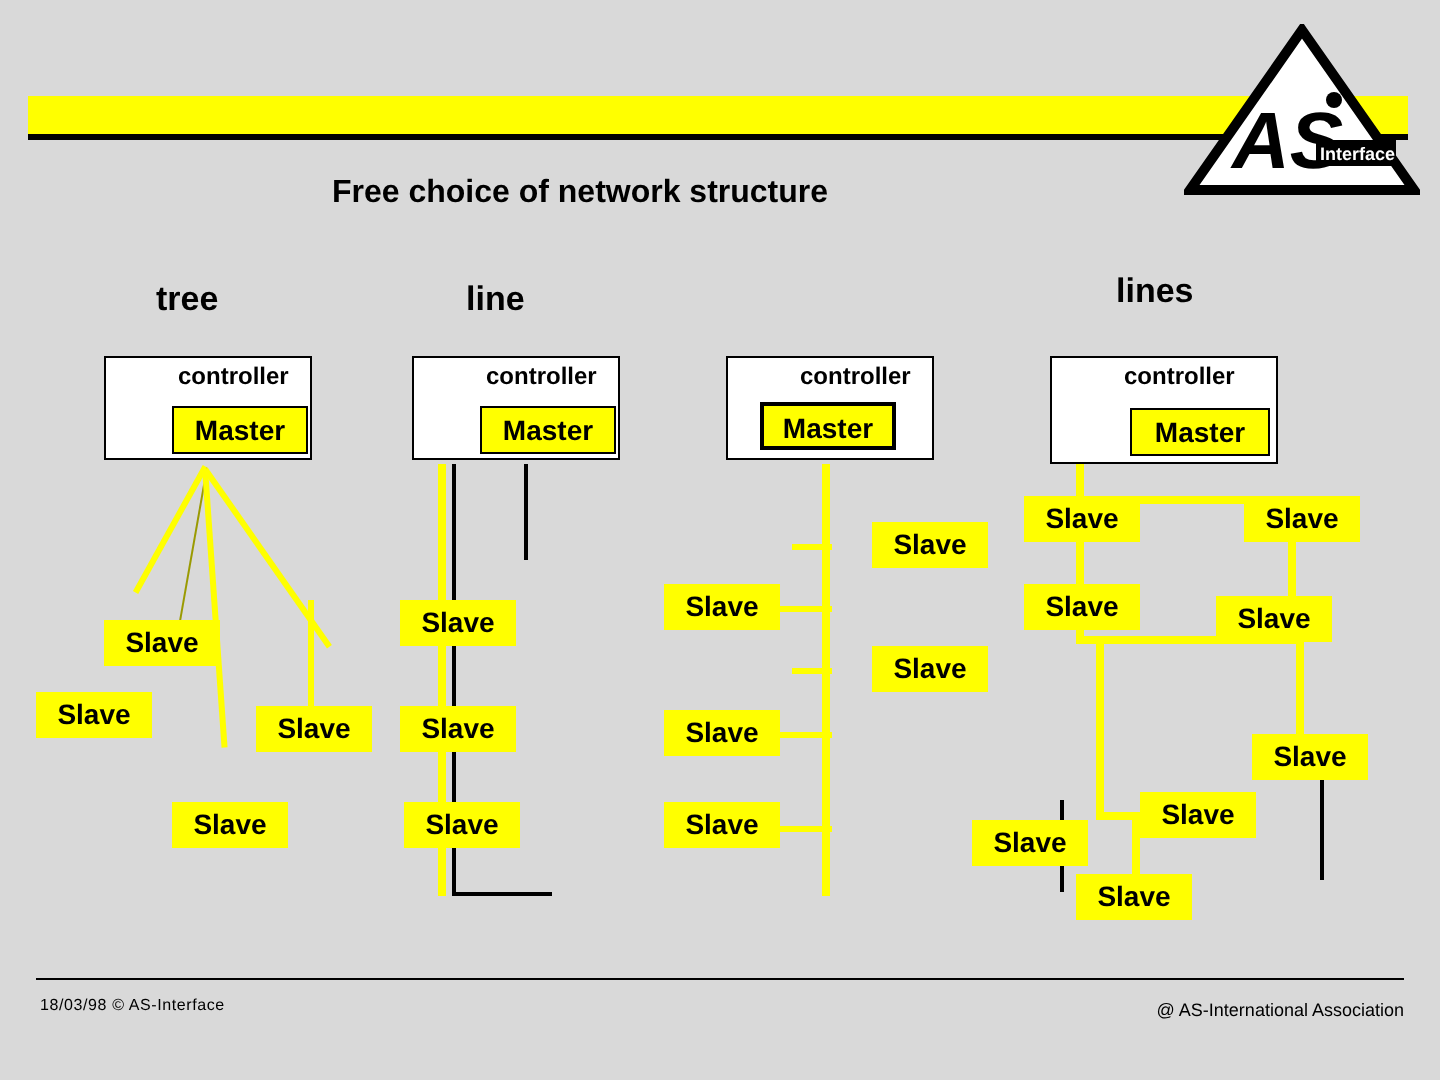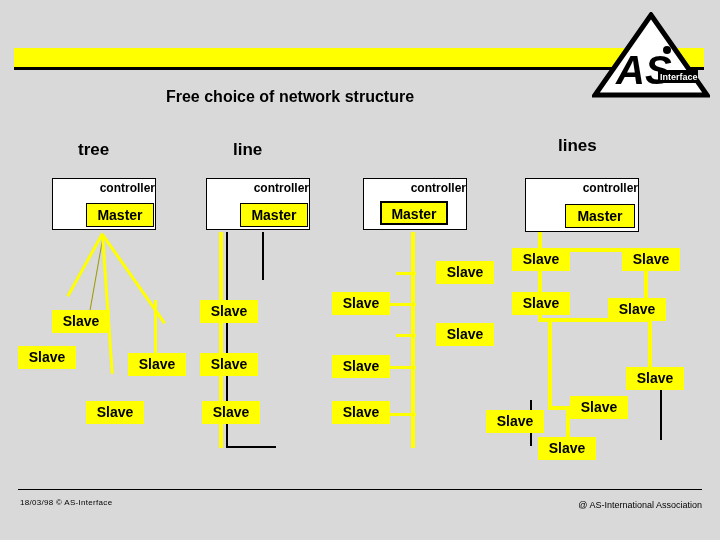--- a/index.html
+++ b/index.html
@@ -80,24 +80,25 @@
   .controller {
     position: absolute;
     background: #ffffff;
     border: 1px solid #000000;
     box-sizing: border-box;
   }
   .controller .ctrl-label {
     position: absolute;
     left: 0; right: 0;
     top: 2px;
-    text-align: right;
+    text-align: left;
     font-size: 12px;
     font-weight: bold;
     color: #000000;
+    padding-left: 36px;
   }
   .master {
     position: absolute;
     background: #ffff00;
     border: 1px solid #000000;
     box-sizing: border-box;
     font-size: 14px;
     font-weight: bold;
     color: #000000;
     text-align: center;

